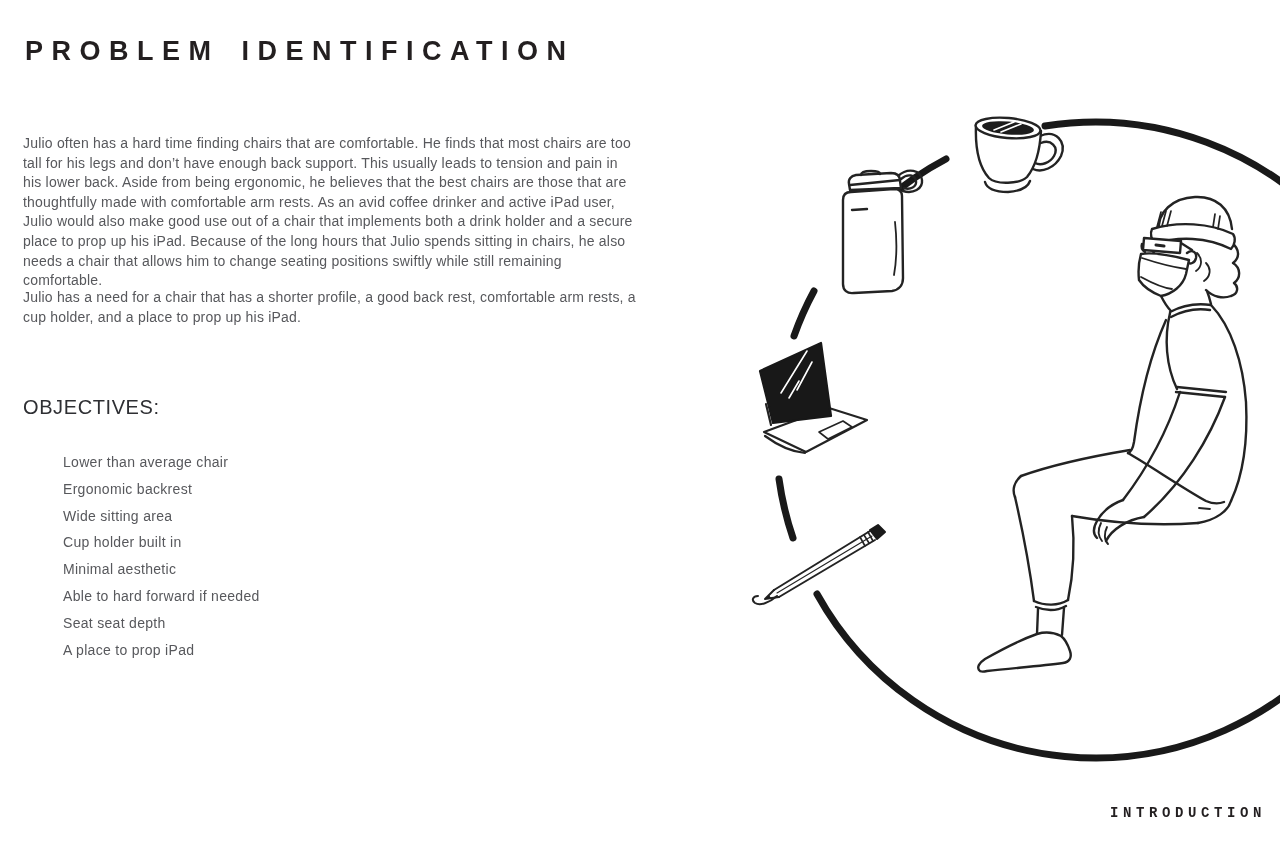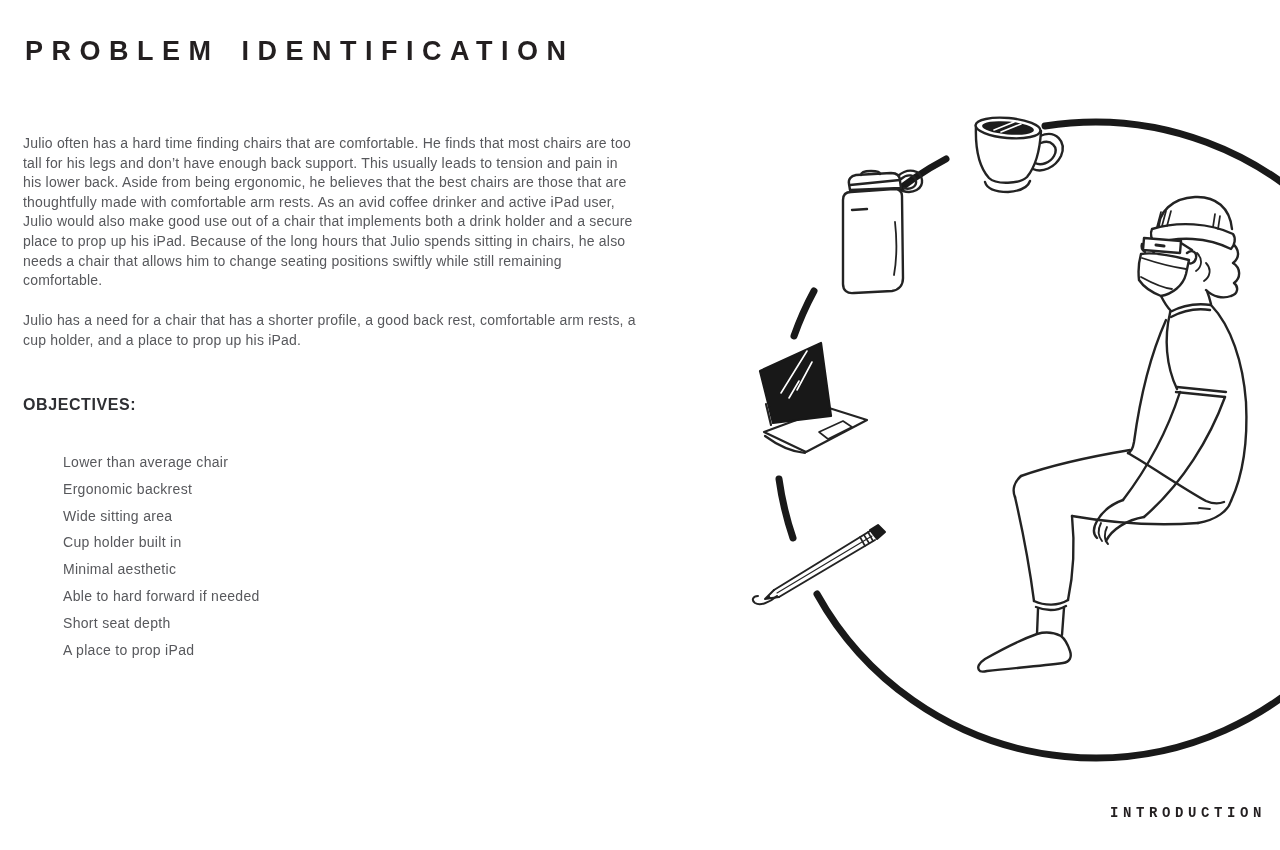--- a/index.html
+++ b/index.html
@@ -17,24 +17,24 @@
     letter-spacing: 8.5px; word-spacing: 6px;
     color: #231f20; white-space: nowrap;
   }
   .body-copy {
     position: absolute; left: 23px; width: 614px;
     font-size: 14px; line-height: 19.6px;
     letter-spacing: 0.2px;
     color: #57585c;
   }
   .para-1 { top: 113px; margin-top: 21px; }
-  .para-2 { top: 288px; margin-top: 23px; }
+  .para-2 { top: 288px; }
   .objectives-heading {
     position: absolute; left: 23px; top: 396px;
-    font-size: 16px; font-weight: bold;
+    font-size: 20px; font-weight: normal;
     letter-spacing: 0.6px; color: #2e2f33;
   }
   .objectives-list {
     position: absolute; left: 63px; top: 449px;
     list-style: none;
   }
   .objectives-list li {
     font-size: 14px; line-height: 26.8px;
     letter-spacing: 0.3px; color: #57585c;
   }
@@ -165,17 +165,17 @@
 
 <h2 class="objectives-heading">OBJECTIVES:</h2>
 
 <ul class="objectives-list">
   <li>Lower than average chair</li>
   <li>Ergonomic backrest</li>
   <li>Wide sitting area</li>
   <li>Cup holder built in</li>
   <li>Minimal aesthetic</li>
   <li>Able to hard forward if needed</li>
-  <li>Short seat depth</li>
+  <li>Seat seat depth</li>
   <li>A place to prop iPad</li>
 </ul>
 
 <div class="footer-label">INTRODUCTION</div>
 
 </body></html>

